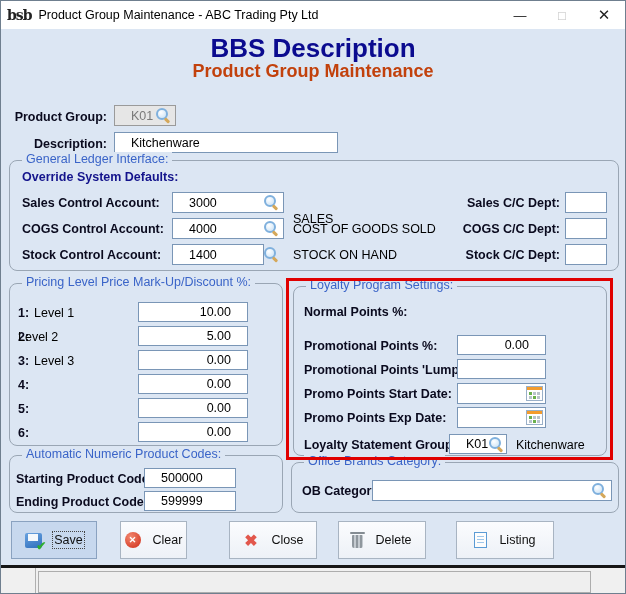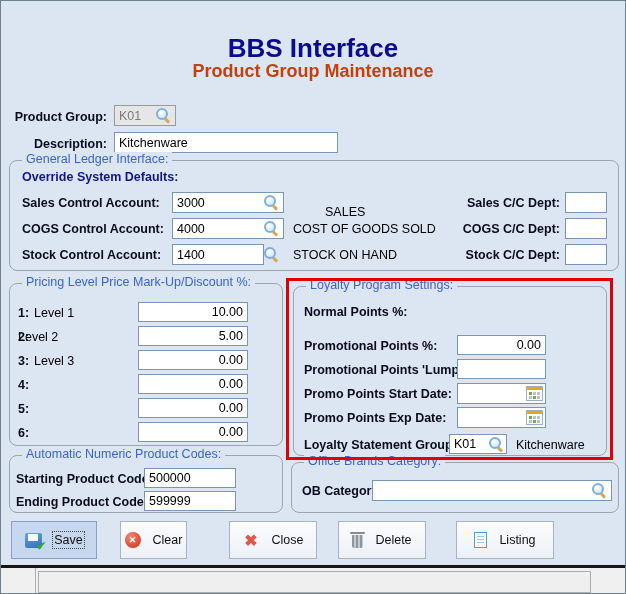--- a/index.html
+++ b/index.html
@@ -38,21 +38,21 @@
     position:absolute; top:60px; left:0; right:0; text-align:center;
     font-size:18px; font-weight:bold; color:#c2410c;
   }
 
   
   .lbl { position:absolute; font-size:12.5px; font-weight:bold; color:#0a0a1e; white-space:nowrap;text-align:center; }
   .txt { position:absolute; font-size:12.5px; color:#000; white-space:nowrap; }
   input {
     position:absolute; border:1px solid #7a96b6; background:#fff;
     font-family:"Liberation Sans", sans-serif; font-size:12.5px; color:#000;
-    padding:1px 4px; height:21px; outline:none;
+    padding:1px 16px; height:21px; outline:none;
   }
   input.num { text-align:right; }
   input.gray { background:#e6e6e6; color:#7a7a7a; border-color:#9a9a9a; }
 
   
   .mag { position:absolute; width:15px; height:15px; cursor:pointer; }
   .mag::before {
     content:""; position:absolute; left:0; top:0; width:8px; height:8px;
     border:2px solid #7fb0dd; border-radius:50%;
     background:radial-gradient(circle at 35% 30%, #ffffff, #c7e0f5);
@@ -108,39 +108,48 @@
   .sep-line { position:absolute; left:0; right:0; top:564px; height:3px; background:#161616; }
   .status-area { position:absolute; left:0; right:0; top:567px; bottom:0; background:#f0f0f0; }
   .status-cell { position:absolute; left:0; top:0; bottom:0; width:35px; border-right:1px solid #b0b0b0; }
   .status-box { position:absolute; left:37px; top:3px; width:553px; height:22px; border:1px solid #adadad; background:#efefef; }
 </style>
 </head>
 <body>
 
 <div class="window">
 
-
-  <div class="page-title">BBS Interface</div>
+  <div class="titlebar">
+    <span class="app-logo">bsb</span>
+    <span class="win-title">Product Group Maintenance - ABC Trading Pty Ltd</span>
+    <div class="win-controls">
+      <span class="win-btn">—</span>
+      <span class="win-btn max">□</span>
+      <span class="win-btn close">✕</span>
+    </div>
+  </div>
+
+  <div class="page-title">BBS Description</div>
   <div class="page-subtitle">Product Group Maintenance</div>
 
   <span class="lbl" style="left:8px; top:109px; width:98px; text-align:right;">Product Group:</span>
   <input class="gray" style="left: 113px; top: 104px; width: 62px; padding-right: 20px;" value="K01">
   <span class="mag" style="left:155px; top:107px;"></span>
 
   <span class="lbl" style="left:8px; top:136px; width:98px; text-align:right;">Description:</span>
   <input style="left: 113px; top: 131px; width: 224px;" value="Kitchenware">
 
   <div class="groupbox" style="left:8px; top:159px; width:610px; height:111px;">
     <span class="legend">General Ledger Interface:</span>
     <span class="override">Override System Defaults:</span>
 
     <span class="lbl" style="left:12px; top:35px;">Sales Control Account:</span>
     <input style="left: 162px; top: 31px; width: 112px; padding-right: 20px;" value="3000">
     <span class="mag" style="left:254px; top:34px;"></span>
-    <span class="txt" style="left:283px; top:44px;margin-left:32px;">SALES</span>
+    <span class="txt" style="left:283px; top:51px;">SALES</span>
     <span class="lbl" style="left:400px; top:35px; width:150px; text-align:right;">Sales C/C Dept:</span>
     <input style="left: 555px; top: 31px; width: 42px;" value="">
 
     <span class="lbl" style="left:12px; top:61px;">COGS Control Account:</span>
     <input style="left: 162px; top: 57px; width: 112px; padding-right: 20px;" value="4000">
     <span class="mag" style="left:254px; top:60px;"></span>
     <span class="txt" style="left:283px; top:61px;">COST OF GOODS SOLD</span>
     <span class="lbl" style="left:400px; top:61px; width:150px; text-align:right;">COGS C/C Dept:</span>
     <input style="left: 555px; top: 57px; width: 42px;" value="">
 

